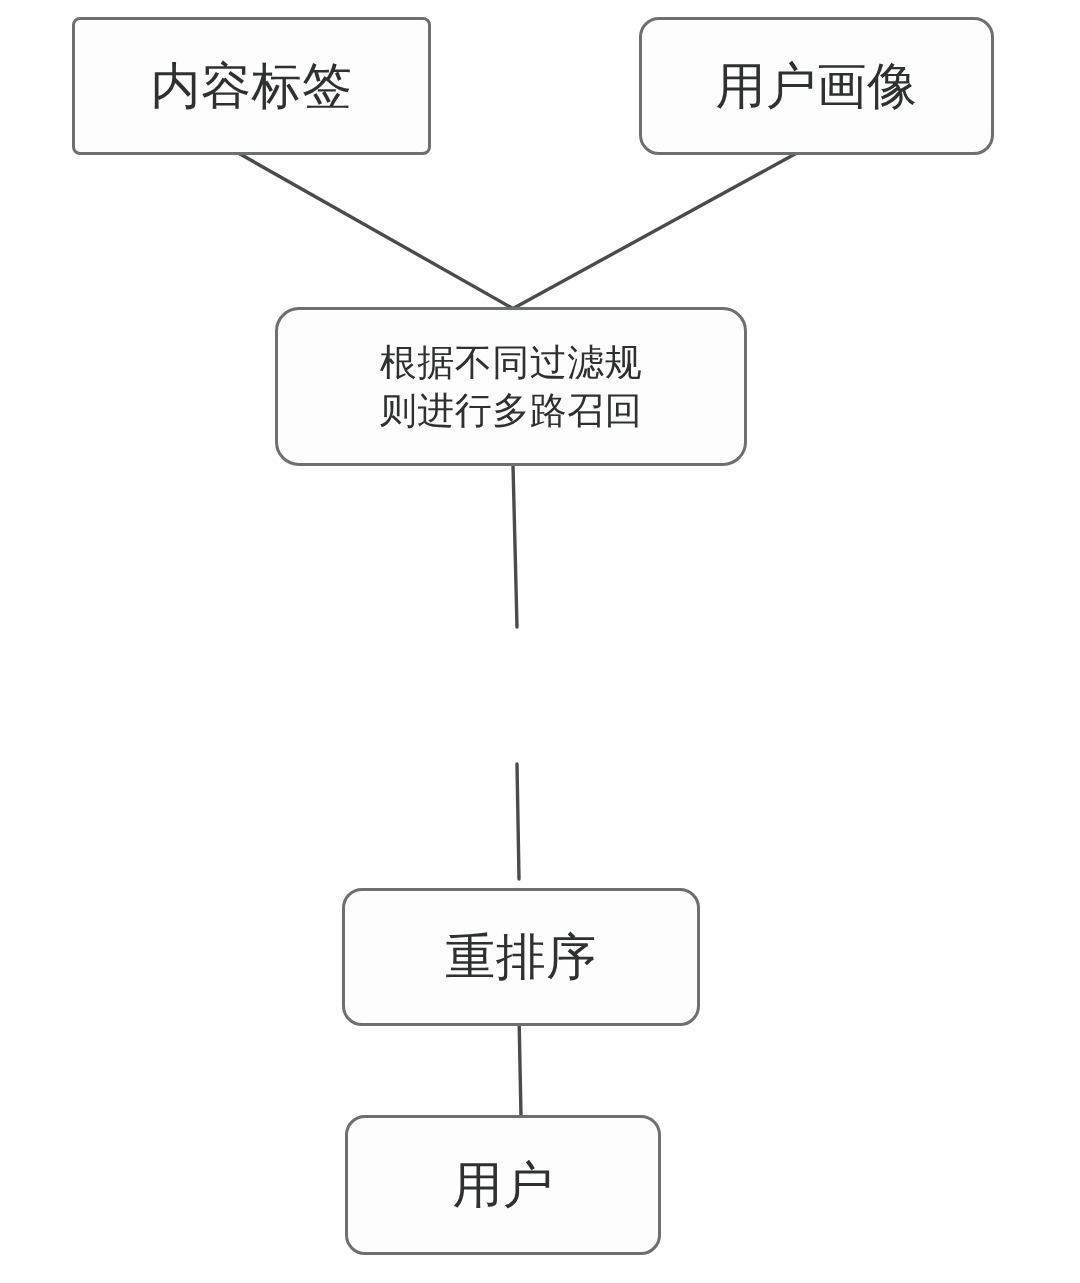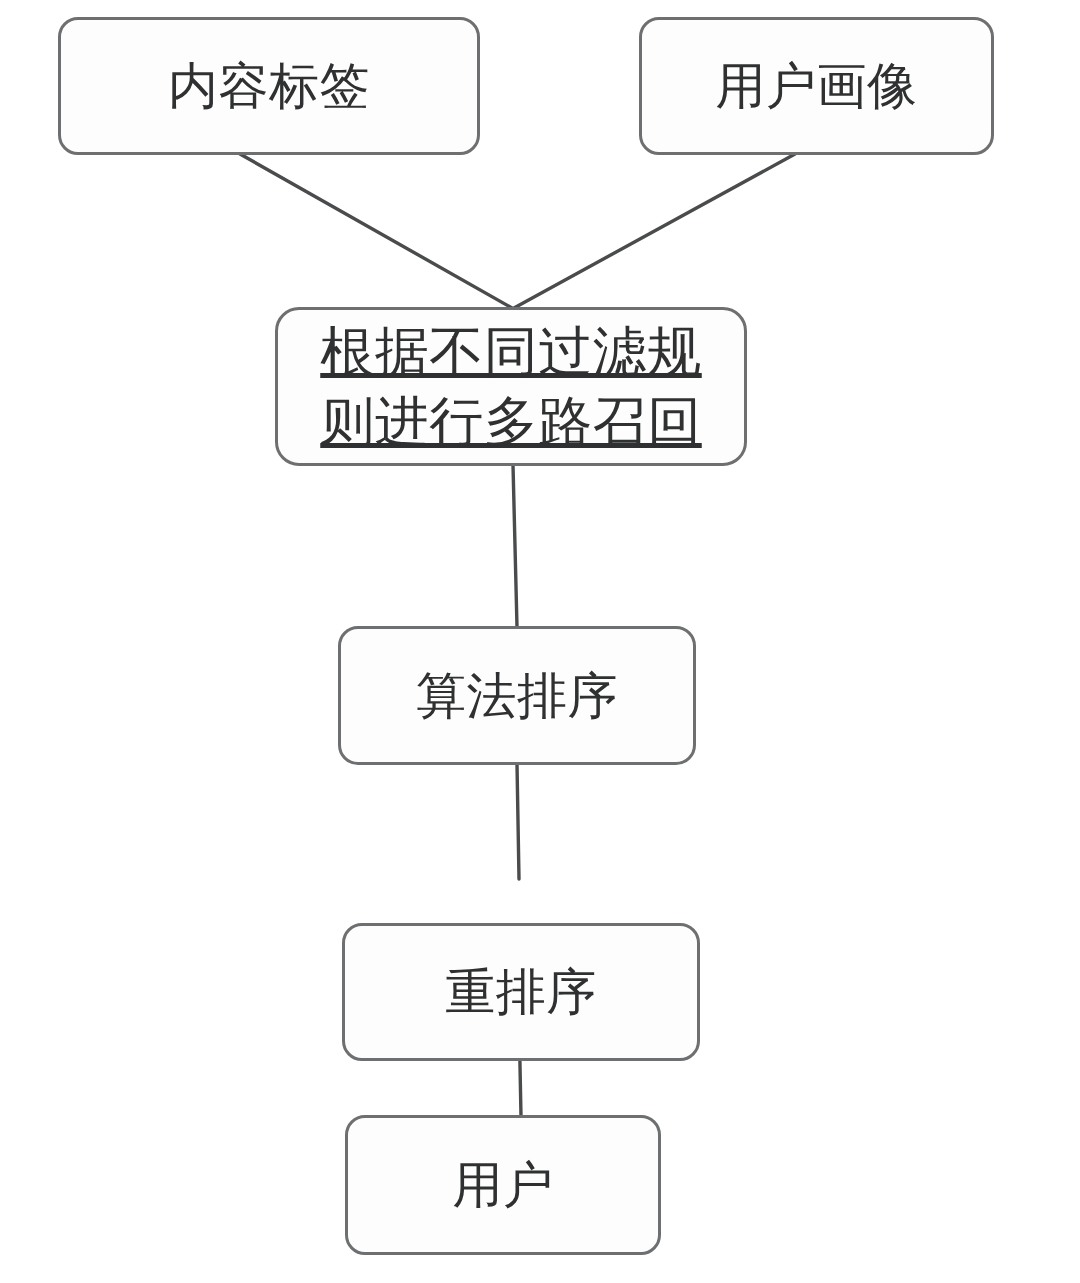--- a/index.html
+++ b/index.html
@@ -39,40 +39,40 @@
   }
   .node-label {
     display: block;
     white-space: pre-line;
     line-height: 1.28;
     letter-spacing: 0.5px;
     font-weight: 400;
   }
   
   #node-content-tags {
-    left: 58px;  top: 17px;   width: 422px; height: 138px;
+    left: 72px;  top: 17px;   width: 359px; height: 138px; border-radius: 8px;
   }
   #node-user-profile {
     left: 622px; top: 17px;   width: 355px; height: 138px; margin-left: 17px;
   }
   #node-multi-recall {
     left: 275px; top: 307px;  width: 472px; height: 159px;
     border-radius: 24px;
   }
   #node-algo-rank {
     left: 338px; top: 626px;  width: 358px; height: 139px;
   }
   #node-rerank {
-    left: 342px; top: 923px;  width: 358px; height: 138px;
+    left: 342px; top: 888px;  width: 358px; height: 138px;
   }
   #node-user {
     left: 345px; top: 1115px; width: 316px; height: 140px;
   }
   .fs-large  { font-size: 50px; }
-  .fs-medium { font-size: 54px; text-decoration: underline; }
+  .fs-medium { font-size: 37px; }
 </style>
 </head>
 <body>
 
 <div id="canvas">
 
   <svg id="edge-layer" viewBox="0 0 1080 1283" width="1080" height="1283" aria-hidden="true">
 
     <line x1="240" y1="154" x2="512" y2="308" stroke="#4a4b4c" stroke-width="3.4" stroke-linecap="round"></line>
 
@@ -91,23 +91,20 @@
 
   <div class="node" id="node-user-profile">
     <span class="node-label fs-large">用户画像</span>
   </div>
 
   <div class="node" id="node-multi-recall">
     <span class="node-label fs-medium">根据不同过滤规
 则进行多路召回</span>
   </div>
 
-  <div class="node" id="node-algo-rank">
-    <span class="node-label fs-large">算法排序</span>
-  </div>
 
   <div class="node" id="node-rerank">
     <span class="node-label fs-large">重排序</span>
   </div>
 
   <div class="node" id="node-user">
     <span class="node-label fs-large">用户</span>
   </div>
 
 </div>

